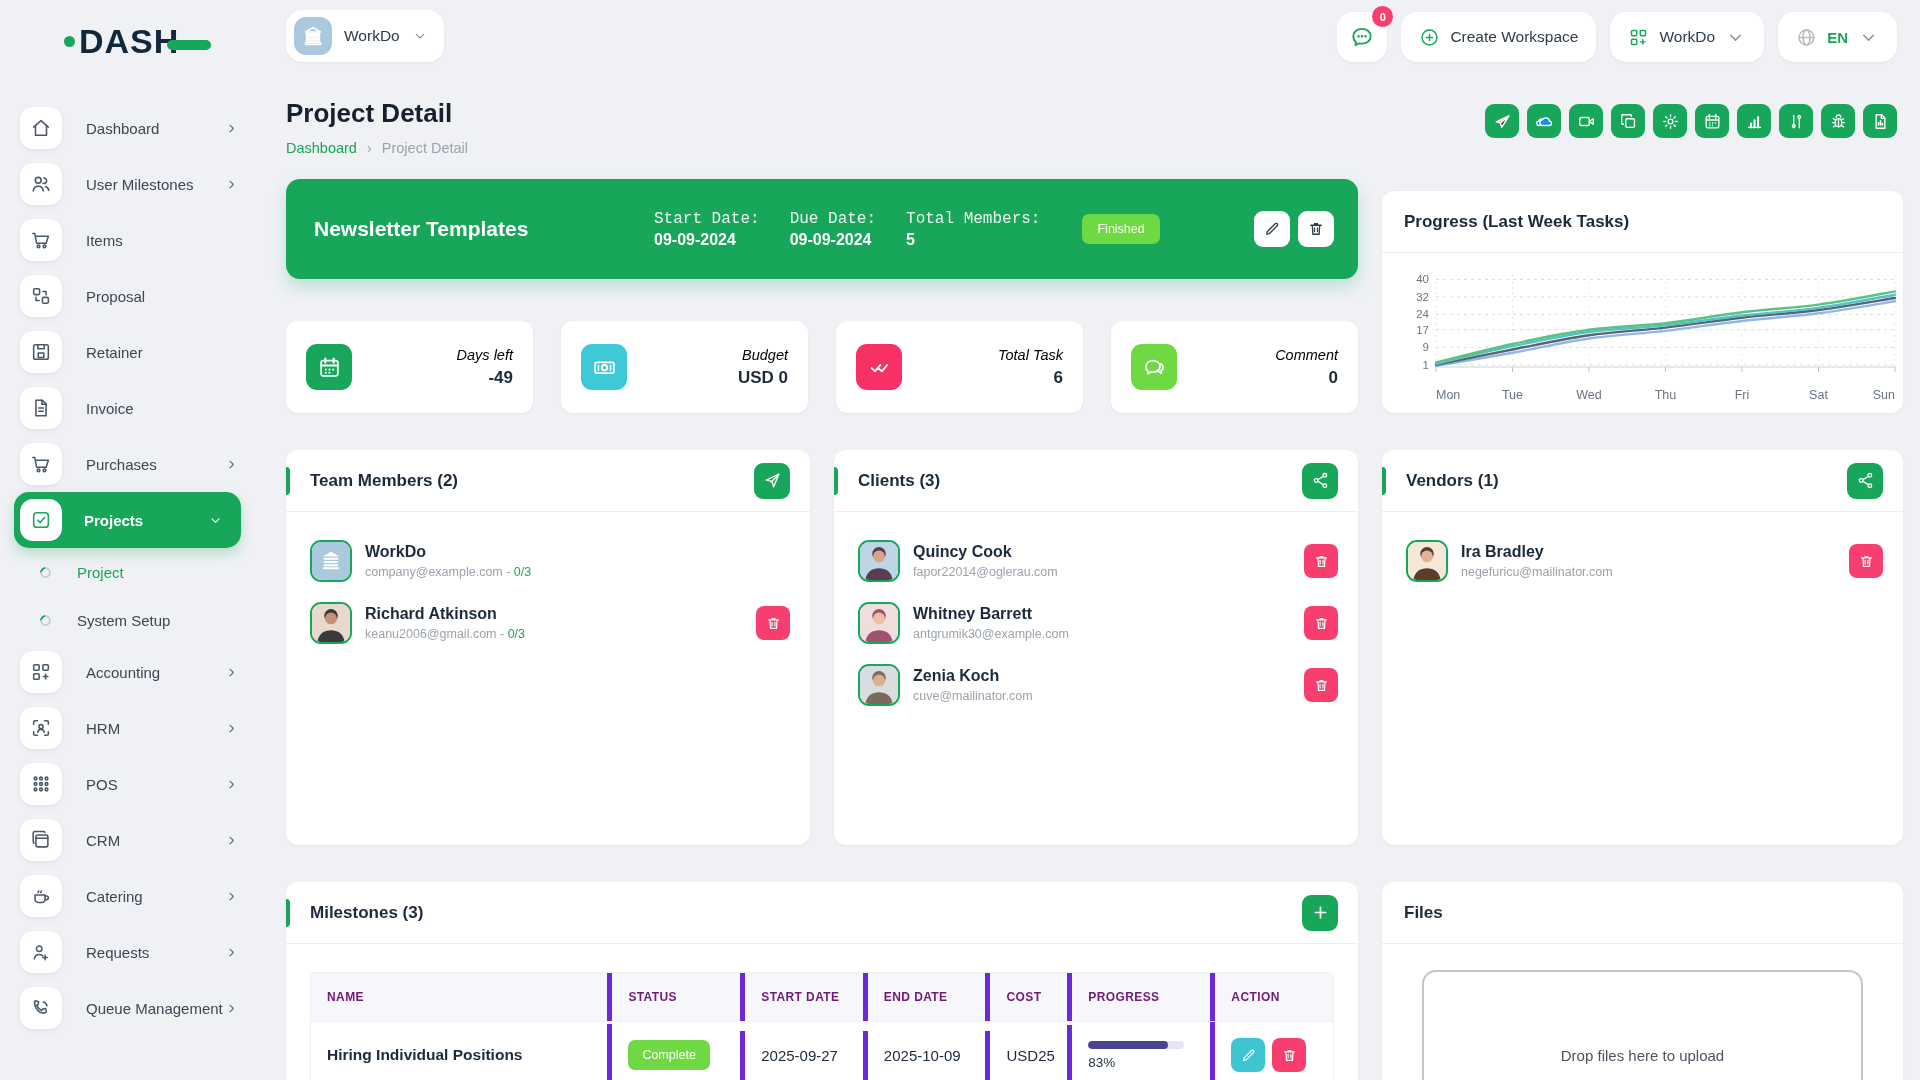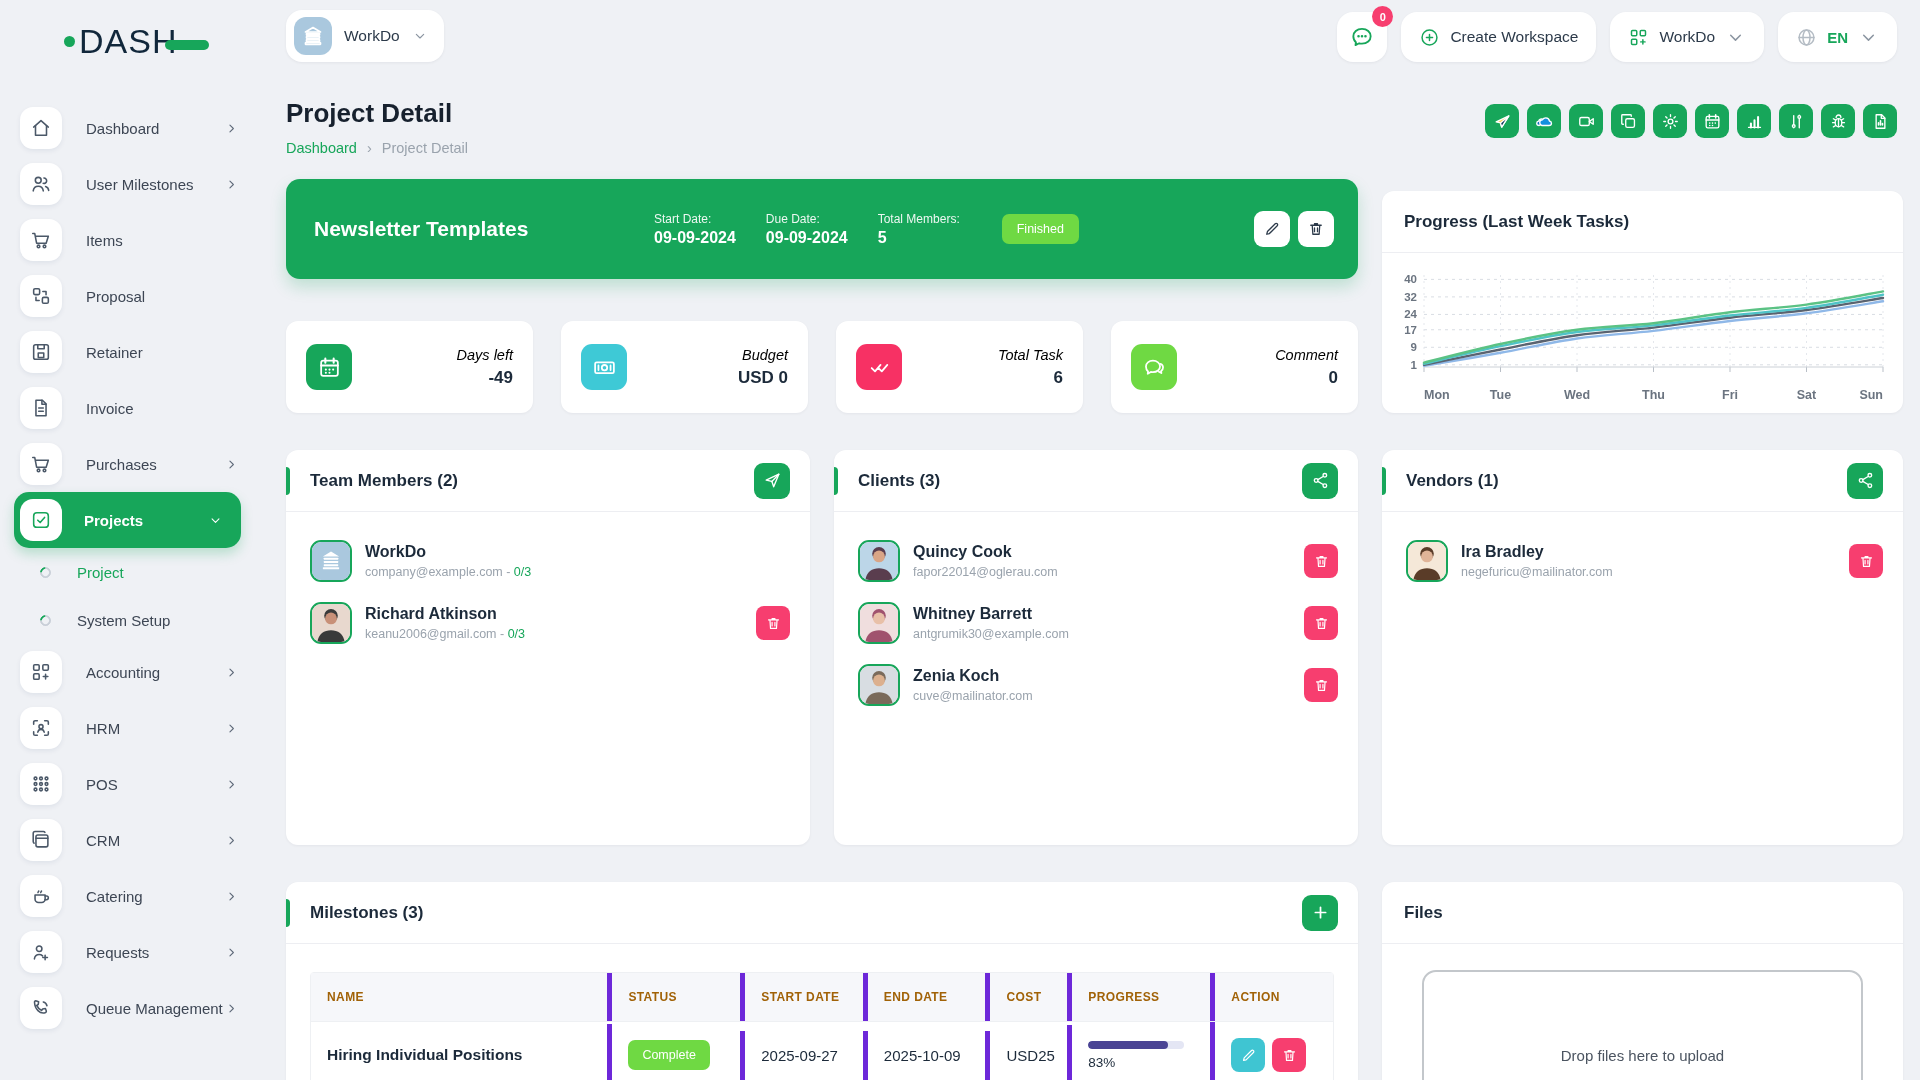--- a/index.html
+++ b/index.html
@@ -11,21 +11,21 @@
   body{
     width:1920px;height:1080px;overflow:hidden;position:relative;
     background:var(--pagebg);
     font-family:"Liberation Sans",sans-serif;color:var(--dark);
   }
   .icon{display:inline-flex;align-items:center;justify-content:center;}
   .icon svg{width:100%;height:100%;fill:none;stroke:currentColor;stroke-width:1.7;stroke-linecap:round;stroke-linejoin:round;}
   
   .logo{position:absolute;left:64px;top:22px;display:flex;align-items:center;cursor:pointer;}
   .logo-dot{width:11px;height:11px;border-radius:50%;background:var(--primary);margin-right:4px;}
-  .logo-text{font-size:34px;font-weight:400;color:#11273b;letter-spacing:1px;}
+  .logo-text{font-size:34px;font-weight:700;color:#11273b;letter-spacing:1px;}
   .logo-bar{width:44px;height:10px;border-radius:6px;background:var(--primary);margin-left:-12px;margin-top:6px;}
   .ws-pill{position:absolute;left:286px;top:10px;height:52px;background:#fff;border-radius:16px;
     display:flex;align-items:center;padding:0 16px 0 8px;gap:12px;box-shadow:0 1px 3px rgba(16,24,40,.06);cursor:pointer;}
   .ws-avatar{width:38px;height:38px;border-radius:12px;background:#aac8de;color:#fff;display:flex;align-items:center;justify-content:center;}
   .ws-avatar svg{width:24px;height:24px;}
   .pill-label{font-size:15.5px;color:#2c3a4a;}
   .chev{width:16px;height:16px;color:#8b95a1;}
   .top-right{position:absolute;top:12px;right:23px;display:flex;align-items:center;gap:14px;}
   .chat-btn{position:relative;width:50px;height:50px;background:#fff;border-radius:16px;display:flex;align-items:center;justify-content:center;color:var(--primary);box-shadow:0 1px 3px rgba(16,24,40,.06);cursor:pointer;}
   .chat-btn .icon{width:26px;height:26px;}
@@ -57,21 +57,21 @@
   .bc-sep{color:#9aa3ad;}
   .bc-current{color:#9aa3ad;}
   .toolbar{position:absolute;top:104px;right:23px;display:flex;gap:8px;}
   .tool-btn{width:34px;height:34px;border-radius:9px;background:var(--primary);color:#fff;display:flex;align-items:center;justify-content:center;cursor:pointer;}
   .tool-btn .icon{width:19px;height:19px;}
   
   .banner{position:absolute;left:286px;top:179px;width:1072px;height:100px;background:var(--primary);border-radius:14px;
     display:flex;align-items:center;padding:0 24px 0 28px;color:#fff;box-shadow:0 8px 16px rgba(23,166,90,.22);}
   .banner-title{font-size:21px;font-weight:bold;width:340px;}
   .b-field{margin-right:30px;}
-  .b-label{font-size:12px;opacity:.92;}
+  .b-label{font-size:16px;opacity:.92;font-family:Liberation Mono, monospace;}
   .b-value{font-size:16px;font-weight:bold;margin-top:3px;}
   .status-badge{background:var(--lime);color:#fff;font-size:12.5px;padding:8px 15px;border-radius:7px;margin-left:12px;}
   .banner-actions{margin-left:auto;display:flex;gap:8px;}
   .white-btn{width:36px;height:36px;border-radius:9px;background:#fff;color:#2c3a4a;display:flex;align-items:center;justify-content:center;cursor:pointer;}
   .white-btn .icon{width:18px;height:18px;}
   
   .stats{position:absolute;left:286px;top:321px;width:1072px;display:flex;gap:28px;}
   .stat{flex:1;height:92px;background:#fff;border-radius:12px;display:flex;align-items:center;padding:0 20px;box-shadow:0 1px 3px rgba(16,24,40,.05);}
   .stat-icon{width:46px;height:46px;border-radius:11px;color:#fff;display:flex;align-items:center;justify-content:center;flex:none;}
   .stat-icon .icon{width:25px;height:25px;}
@@ -91,26 +91,26 @@
   .avatar svg{display:block;width:100%;height:100%;}
   .m-text{margin-left:13px;}
   .m-name{font-size:16px;font-weight:bold;}
   .m-meta{font-size:12.5px;color:var(--gray);margin-top:4px;}
   .m-ratio{color:var(--primary);}
   .sq-btn{width:34px;height:34px;border-radius:8px;color:#fff;display:flex;align-items:center;justify-content:center;cursor:pointer;flex:none;}
   .sq-btn .icon{width:17px;height:17px;}
   .btn-pink{background:var(--pink);margin-left:auto;}
   .btn-cyan{background:var(--cyan);}
   
-  #chart-wrap{padding:6px 8px 0 8px;font-weight:bold;}
+  #chart-wrap{padding:6px 8px 0 20px;}
   
   .mt-table{margin:28px 24px 0 24px;border:1px solid #eef0f3;border-radius:4px 4px 0 0;font-size:15px;}
   .mt-row{display:grid;grid-template-columns:29% 13% 12% 12% 8% 14% 12%;align-items:center;}
   .mt-head{background:#f6f7fa;}
-  .mt-head .mt-cell{font-size:12px;font-weight:bold;letter-spacing:.4px;color:#a16207;padding:17px 16px;}
+  .mt-head .mt-cell{font-size:12px;font-weight:bold;letter-spacing:.4px;color:#701a75;padding:17px 16px;}
   .mt-cell{padding:16px;border-left:5px solid #6d28d9;}
   .mt-cell:first-child{border-left:none;}
   .mt-body .mt-row{border-top:1px solid #eef0f3;}
   .mt-name{font-weight:bold;font-size:15.5px;}
   .mt-badge{display:inline-block;color:#fff;font-size:12.5px;padding:8px 14px;border-radius:7px;}
   .prog-track{width:96px;height:8px;border-radius:4px;background:#e4e6f4;overflow:hidden;}
   .prog-fill{height:100%;border-radius:4px;background:var(--indigo);}
   .prog-label{font-size:13.5px;margin-top:6px;}
   .mt-actions{display:flex;gap:7px;}
   

